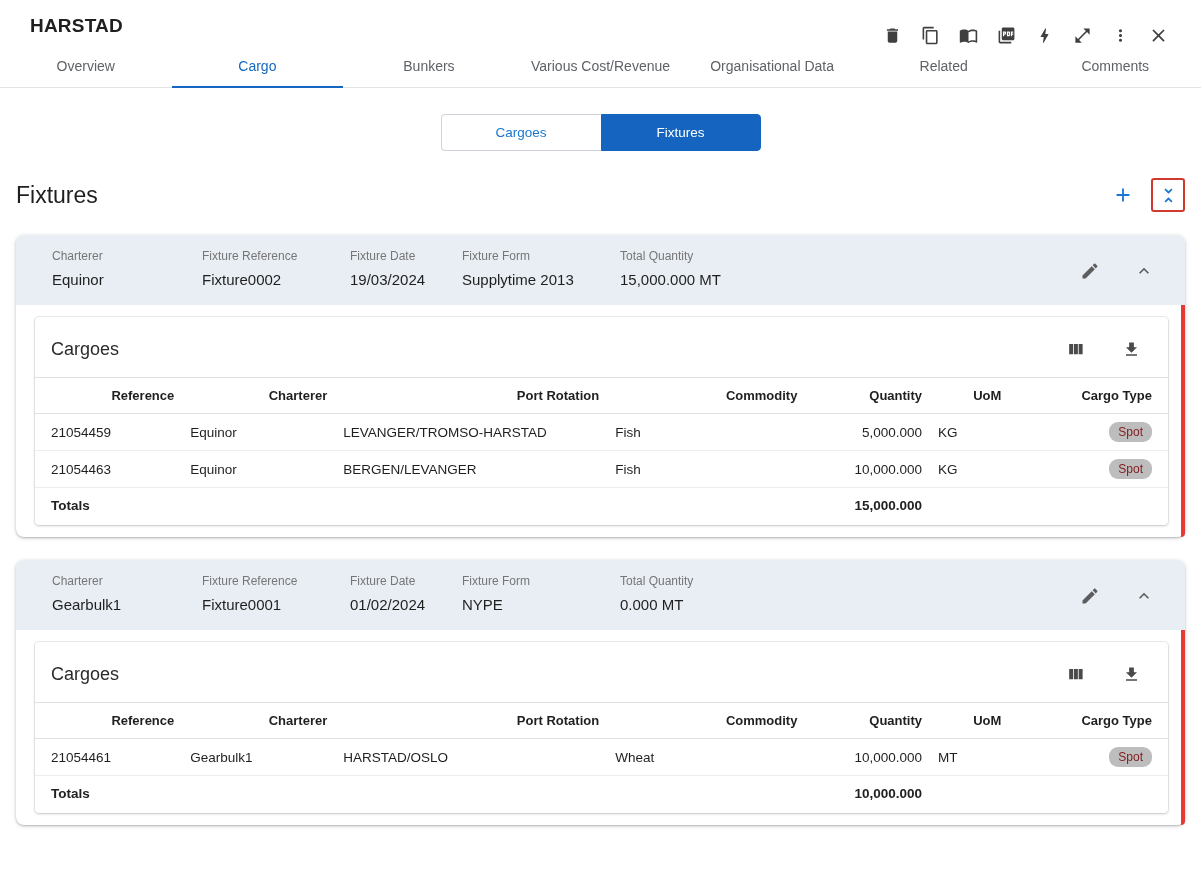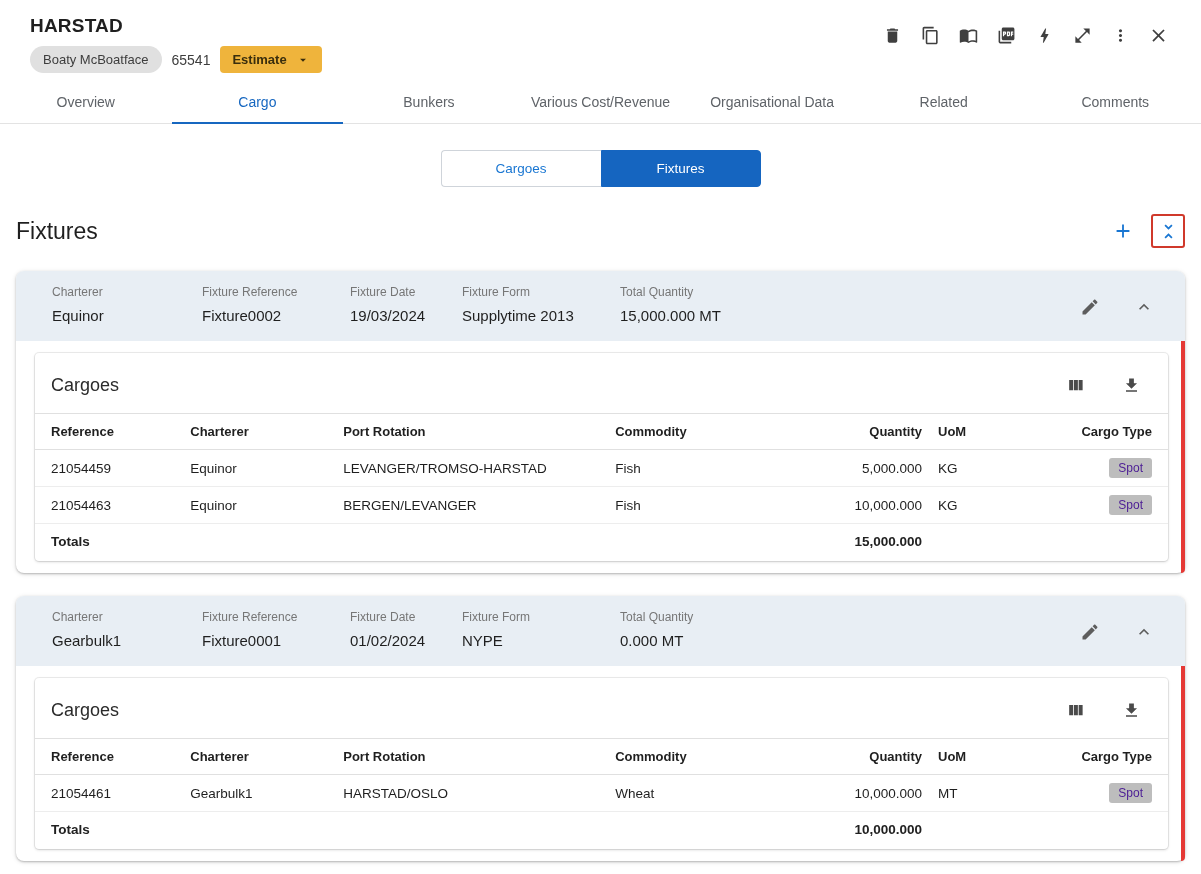--- a/index.html
+++ b/index.html
@@ -60,44 +60,34 @@
   
   .cargoes-card { background:#fff; border-radius:4px; overflow:hidden;
     box-shadow:0 0 0 1px rgba(0,0,0,.07), 0 1px 3px rgba(0,0,0,.16); }
   .cargoes-head { display:flex; align-items:center; justify-content:space-between; padding:17px 22px 13px 16px; }
   .cargoes-title { font-size:18px; font-weight:400; color:#2b2b2b; }
   .cargoes-icons { display:flex; align-items:center; gap:26px; }
   .cargoes-icons .icon-btn svg { width:19px; height:19px; fill:#4a4a4a; }
   table { width:100%; border-collapse:collapse; }
   col.c-ref { width:13%; } col.c-chart { width:13.5%; } col.c-port { width:24%; } col.c-comm { width:17.5%; }
   col.c-qty { width:11%; } col.c-uom { width:7%; } col.c-type { width:14%; }
-  thead th { font-size:13px; font-weight:700; color:#1f1f1f; text-align:left; padding:10px 8px;
+  thead th { font-size:13px; font-weight:700; color:#1f1f1f; text-align:right; padding:10px 8px;
     border-top:1px solid #e0e0e0; border-bottom:1px solid #e0e0e0; }
   tbody td { font-size:13.5px; color:#1f1f1f; padding:8px; border-bottom:1px solid #ededed; height:32px; }
   .cell-first { padding-left:16px; }
   .cell-num { text-align:right; }
   .cell-type { text-align:right; padding-right:16px; }
   tfoot td { font-weight:700; font-size:13.5px; padding:10px 8px 12px; }
-  .chip { display:inline-block; background:#bdbdbd; color:#4c1d95; font-size:12px; padding:3px 9px; border-radius:3px;text-align:right; }
+  .chip { display:inline-block; background:#bdbdbd; color:#7f1d1d; font-size:12px; padding:3px 9px; border-radius:9px;text-align:right; }
 </style>
 </head>
 <body>
 
 <div class="topbar">
   <div class="page-title">HARSTAD</div>
-  <div class="badge-row">
-    <span class="vessel-chip">Boaty McBoatface</span>
-    <span class="voyage-num">65541</span>
-    <button class="estimate-btn">
-      <span>Estimate</span>
-      <svg viewBox="0 0 24 24">
-          <path d="M7 10l5 5 5-5z"></path>
-        </svg>
-    </button>
-  </div>
   <div class="topbar-icons">
     <button class="icon-btn">
       <svg viewBox="0 0 24 24">
           <path d="M6 19c0 1.1.9 2 2 2h8c1.1 0 2-.9 2-2V7H6v12zM19 4h-3.5l-1-1h-5l-1 1H5v2h14V4z"></path>
         </svg>
     </button>
     <button class="icon-btn">
       <svg viewBox="0 0 24 24">
           <path d="M16 1H4c-1.1 0-2 .9-2 2v14h2V3h12V1zm3 4H8c-1.1 0-2 .9-2 2v14c0 1.1.9 2 2 2h11c1.1 0 2-.9 2-2V7c0-1.1-.9-2-2-2zm0 16H8V7h11v14z"></path>
         </svg>

